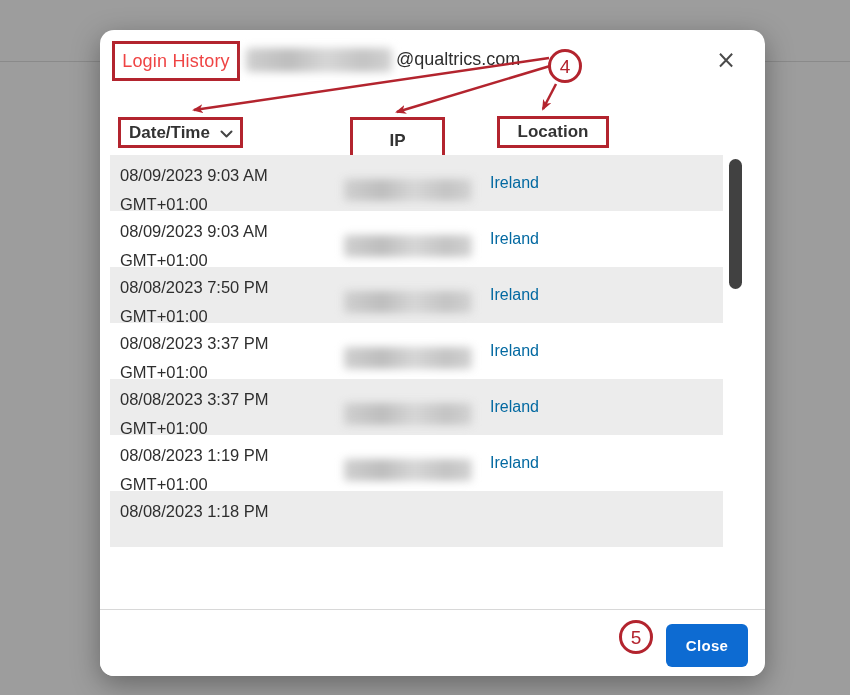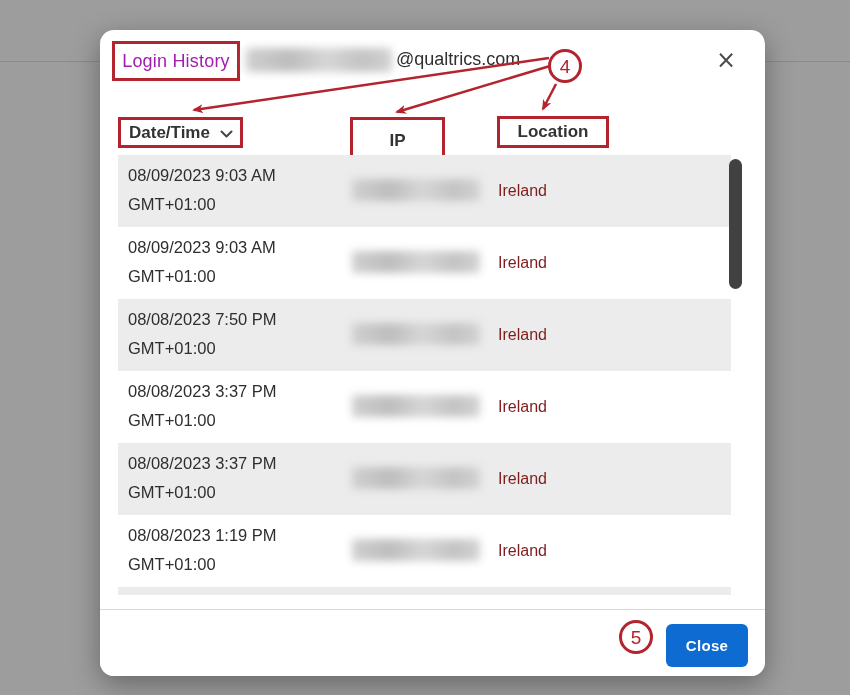--- a/index.html
+++ b/index.html
@@ -12,21 +12,21 @@
 
   
   .dialog{
     position:absolute;left:100px;top:30px;width:665px;height:646px;
     background:#ffffff;border-radius:14px;
     box-shadow:0 8px 28px rgba(0,0,0,.35);
   }
   .dlg-header{position:absolute;top:0;left:0;right:0;height:58px;border-bottom:1px solid #dcdcdc;}
   .anno-box{border:3px solid #b3242e;box-sizing:border-box;position:absolute;display:flex;align-items:center;}
   .title-box{left:12px;top:11px;width:128px;height:40px;justify-content:center;}
-  .dlg-title{font-size:18px;color:#a21caf;letter-spacing:.2px;}
+  .dlg-title{font-size:18px;color:#ef4444;letter-spacing:.2px;}
   .blur-block{
     position:absolute;border-radius:4px;
     background:linear-gradient(90deg,#cfcfcf,#bdbdbd 30%,#d6d6d6 55%,#c3c3c3 80%,#d2d2d2);
     filter:blur(4px);
   }
   .username-blur{left:146px;top:18px;width:146px;height:24px;}
   .email-domain{position:absolute;left:296px;top:0;line-height:58px;font-size:18px;color:#2f2f2f;}
   .close-x{
     position:absolute;right:24px;top:15px;width:30px;height:30px;
     background:none;border:none;cursor:pointer;padding:0;
@@ -40,25 +40,25 @@
   .ip-box{left:250px;top:29px;width:95px;height:48px;justify-content:center;}
   .loc-box{left:397px;top:28px;width:112px;height:32px;justify-content:center;}
   .col-head{
     display:flex;align-items:center;gap:10px;background:none;border:none;padding:0;cursor:pointer;
     font-family:inherit;font-size:17px;font-weight:bold;color:#333;
   }
   .chev{display:inline-block;}
 
   
   .scroll-area{position:absolute;top:125px;left:0;right:0;height:440px;overflow:hidden;background:#fff;}
-  .row{position:relative;margin-left:18px;width:613px;height:72px;background:#fff;}
+  .row{position:relative;margin-left:10px;width:613px;height:56px;background:#fff;}
   .row.alt{background:#ececec;}
   .cell-date{position:absolute;left:10px;top:6px;font-size:16.5px;line-height:29px;color:#2e2e2e;}
   .ip-blur{left:234px;top:24px;width:128px;height:22px;border-radius:3px;}
-  .cell-loc{position:absolute;left:380px;top:0;height:100%;display:flex;align-items:center;font-size:16px;color:#7f1d1d;}
+  .cell-loc{position:absolute;left:380px;top:0;height:100%;display:flex;align-items:center;font-size:16px;color:#0369a1;}
   .scroll-thumb{
     position:absolute;left:629px;top:4px;width:13px;height:130px;border-radius:7px;background:#414141;cursor:grab;
   }
 
   
   .dlg-footer{position:absolute;top:579px;left:0;right:0;bottom:0;border-top:1px solid #d8d8d8;border-radius:0 0 14px 14px;background:#fff;}
   .close-btn{
     position:absolute;right:17px;top:14px;width:82px;height:43px;border:none;border-radius:6px;cursor:pointer;
     background:#0d6bd2;color:#fff;font-family:inherit;font-size:15px;font-weight:bold;letter-spacing:.3px;
   }

